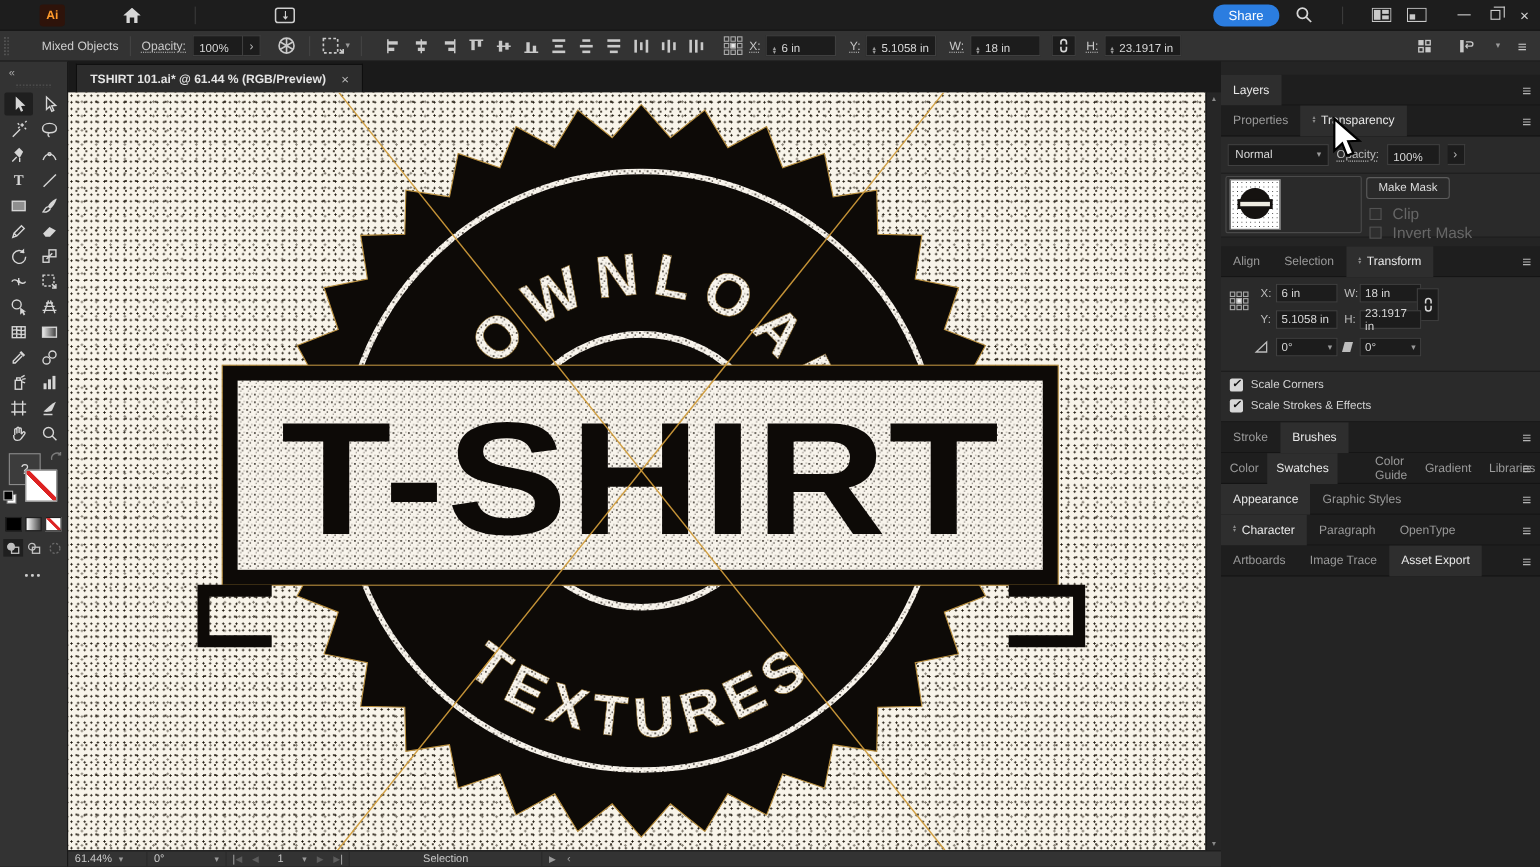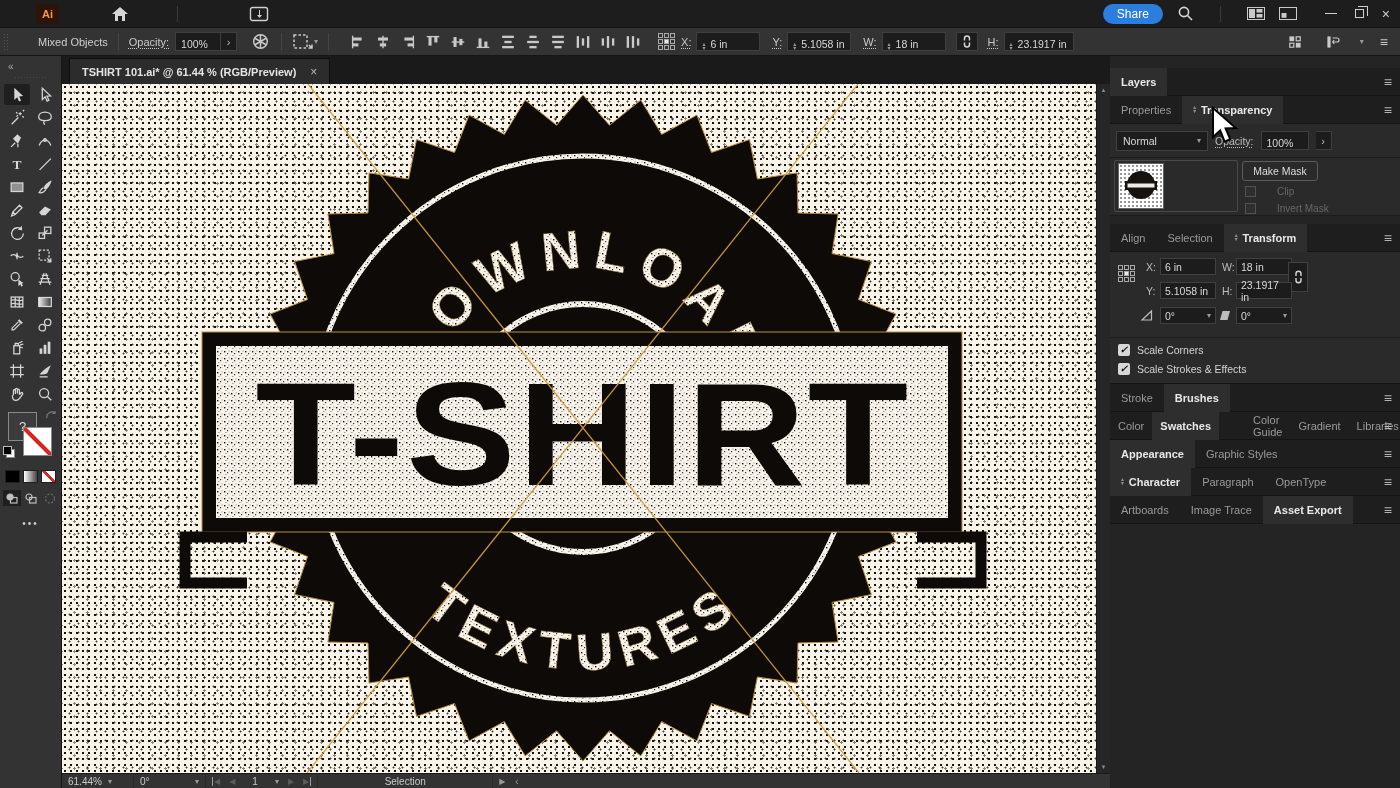--- a/index.html
+++ b/index.html
@@ -111,34 +111,34 @@
   .sb-arr { font-size:8px; color:#9a9a9a; }
   .sb-arr.dim { color:#5c5c5c; }
   .bar-l { border-left:1px solid #9a9a9a; padding-left:1px; }
   .bar-r { border-right:1px solid #9a9a9a; padding-right:1px; }
   .sb-status { flex:0 0 175px; text-align:center; }
 
   
   .rightpanel { position:absolute; left:1110px; top:56px; width:290px; height:732px; background:#242424; font-size:11px; }
   .prow { position:relative; display:flex; align-items:center; background:#1e1e1e; border-bottom:1px solid #141414; height:28px; }
   .ptab { padding:0 11px; height:28px; display:flex; align-items:center; gap:5px; color:#9a9a9a; }
-  .ptab.active { background:#2e2e2e; color:#e8e8e8; font-weight:bold; }
+  .ptab.active { background:#2e2e2e; color:#e8e8e8; font-weight:normal; }
   .prow .hamb { position:absolute; right:8px; color:#b5b5b5; }
   .cycle { display:inline-flex; flex-direction:column; line-height:3.6px; font-size:5.5px; color:#8a8a8a; }
   .tp-controls { display:flex; align-items:center; height:34px; padding:0 6px; gap:7px; background:#2a2a2a; border-bottom:1px solid #1c1c1c; }
   .select { background:#1c1c1c; border:1px solid #404040; color:#d8d8d8; height:20px; width:92px;
             display:flex; align-items:center; justify-content:space-between; padding:0 6px; font-size:10.5px; }
   .tp-lbl { color:#bdbdbd; font-size:10.5px; }
   .masksec { position:relative; height:58px; background:#2a2a2a; border-bottom:1px solid #1c1c1c; }
   .thumb-outline { position:absolute; left:4px; top:2px; width:124px; height:52px; border:1px solid #4a4a4a; border-radius:2px; }
   .thumb { position:absolute; left:8px; top:5px; width:46px; height:46px; background:#fff; border:1px solid #666;
            background-image:radial-gradient(circle,#222 0.6px, transparent 0.8px); background-size:4px 4px; }
   .makemask { position:absolute; left:132px; top:3px; width:76px; height:20px; background:#2a2a2a;
               border:1px solid #5c5c5c; border-radius:3px; color:#dcdcdc; font-size:10.5px; }
-  .chk-dis { position:absolute; display:flex; align-items:center; gap:21px; color:#676767; font-size:10px; }
+  .chk-dis { position:absolute; display:flex; align-items:center; gap:10px; color:#676767; font-size:14px; }
   .chk-dis i { width:11px; height:11px; border:1px solid #525252; background:#2e2e2e; }
   .tfbody { position:relative; height:86px; background:#2a2a2a; border-bottom:1px solid #1c1c1c; color:#bdbdbd; }
   .tfbody .refgrid { position:absolute; left:8px; top:13px; margin:0; }
   .tflbl { position:absolute; font-size:10.5px; }
   .tffld { position:absolute; width:56px; height:17px; background:#1c1c1c; border:1px solid #404040;
            color:#d8d8d8; font-size:10.5px; display:flex; align-items:center; padding:0 4px; }
   .tfdrop { position:absolute; width:56px; height:17px; background:#1c1c1c; border:1px solid #404040; color:#d8d8d8;
             font-size:10.5px; display:flex; align-items:center; justify-content:space-between; padding:0 4px; }
   .linkbox { position:absolute; left:178px; top:10px; width:20px; height:30px; background:#1c1c1c; border:1px solid #404040;
              display:flex; align-items:center; justify-content:center; }

